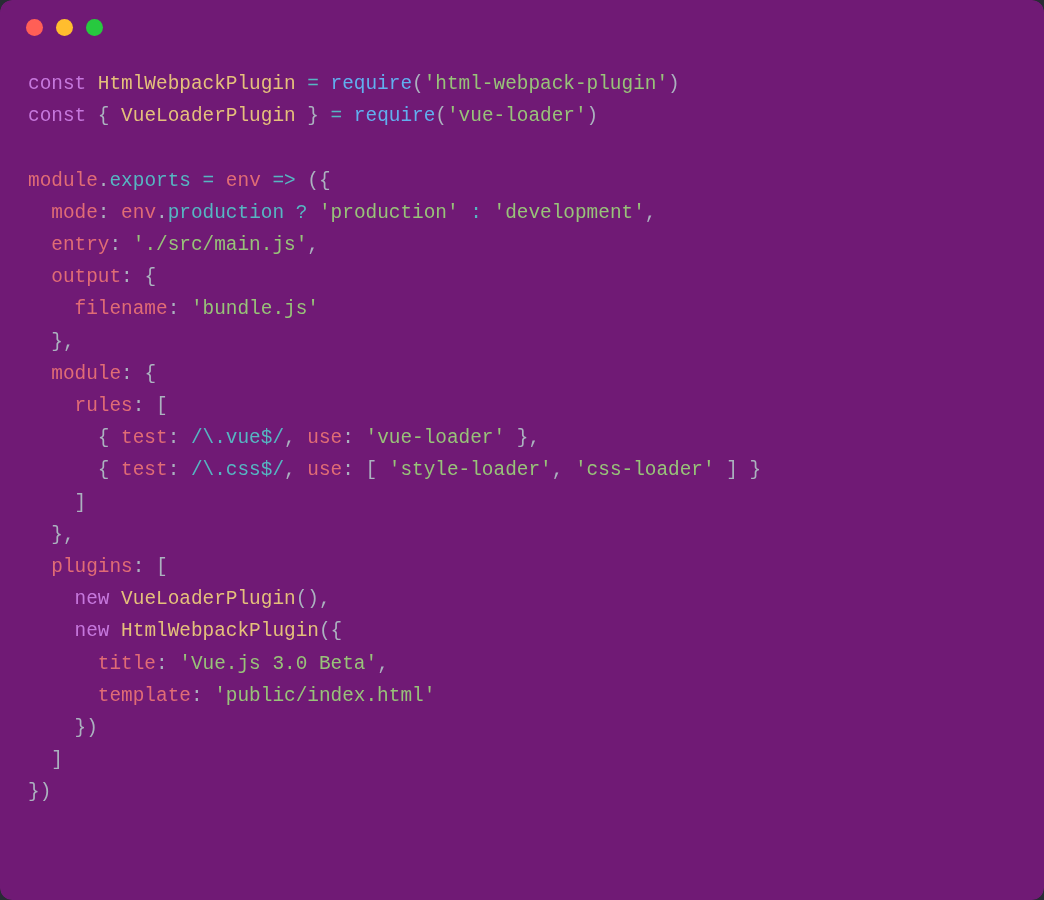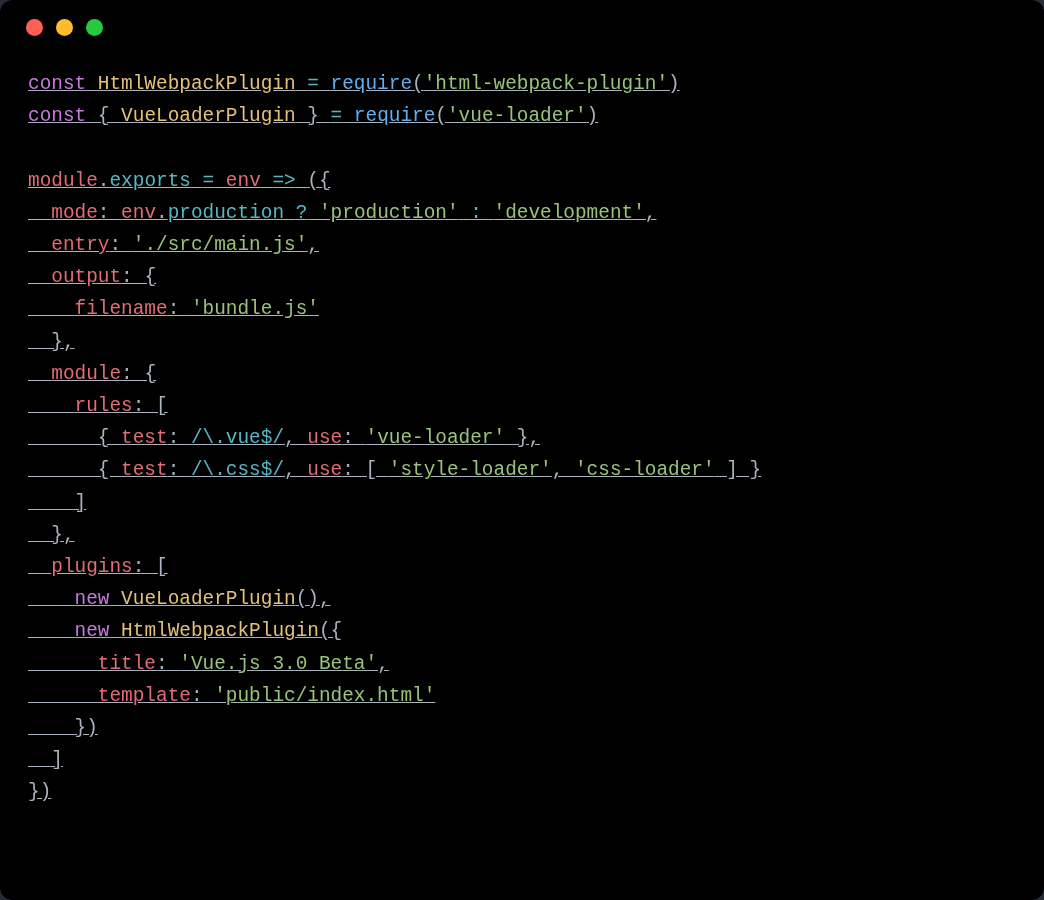--- a/index.html
+++ b/index.html
@@ -10,25 +10,24 @@
     line-height: 1.66;
     color: #abb2bf;
     width: 1044px;
     height: 900px;
     overflow: hidden;
     border-radius: 12px;
   }
   .win {
     width: 1044px;
     height: 900px;
-    background: #000000;
+    background: #701a75;
     border-radius: 12px;
     display: flex;
     flex-direction: column;
-    text-decoration: underline;
   }
   .titlebar {
     height: 54px;
     display: flex;
     align-items: center;
     padding-left: 26px;
     gap: 13px;
   }
   .dot {
     width: 17px; height: 17px; border-radius: 50%;

